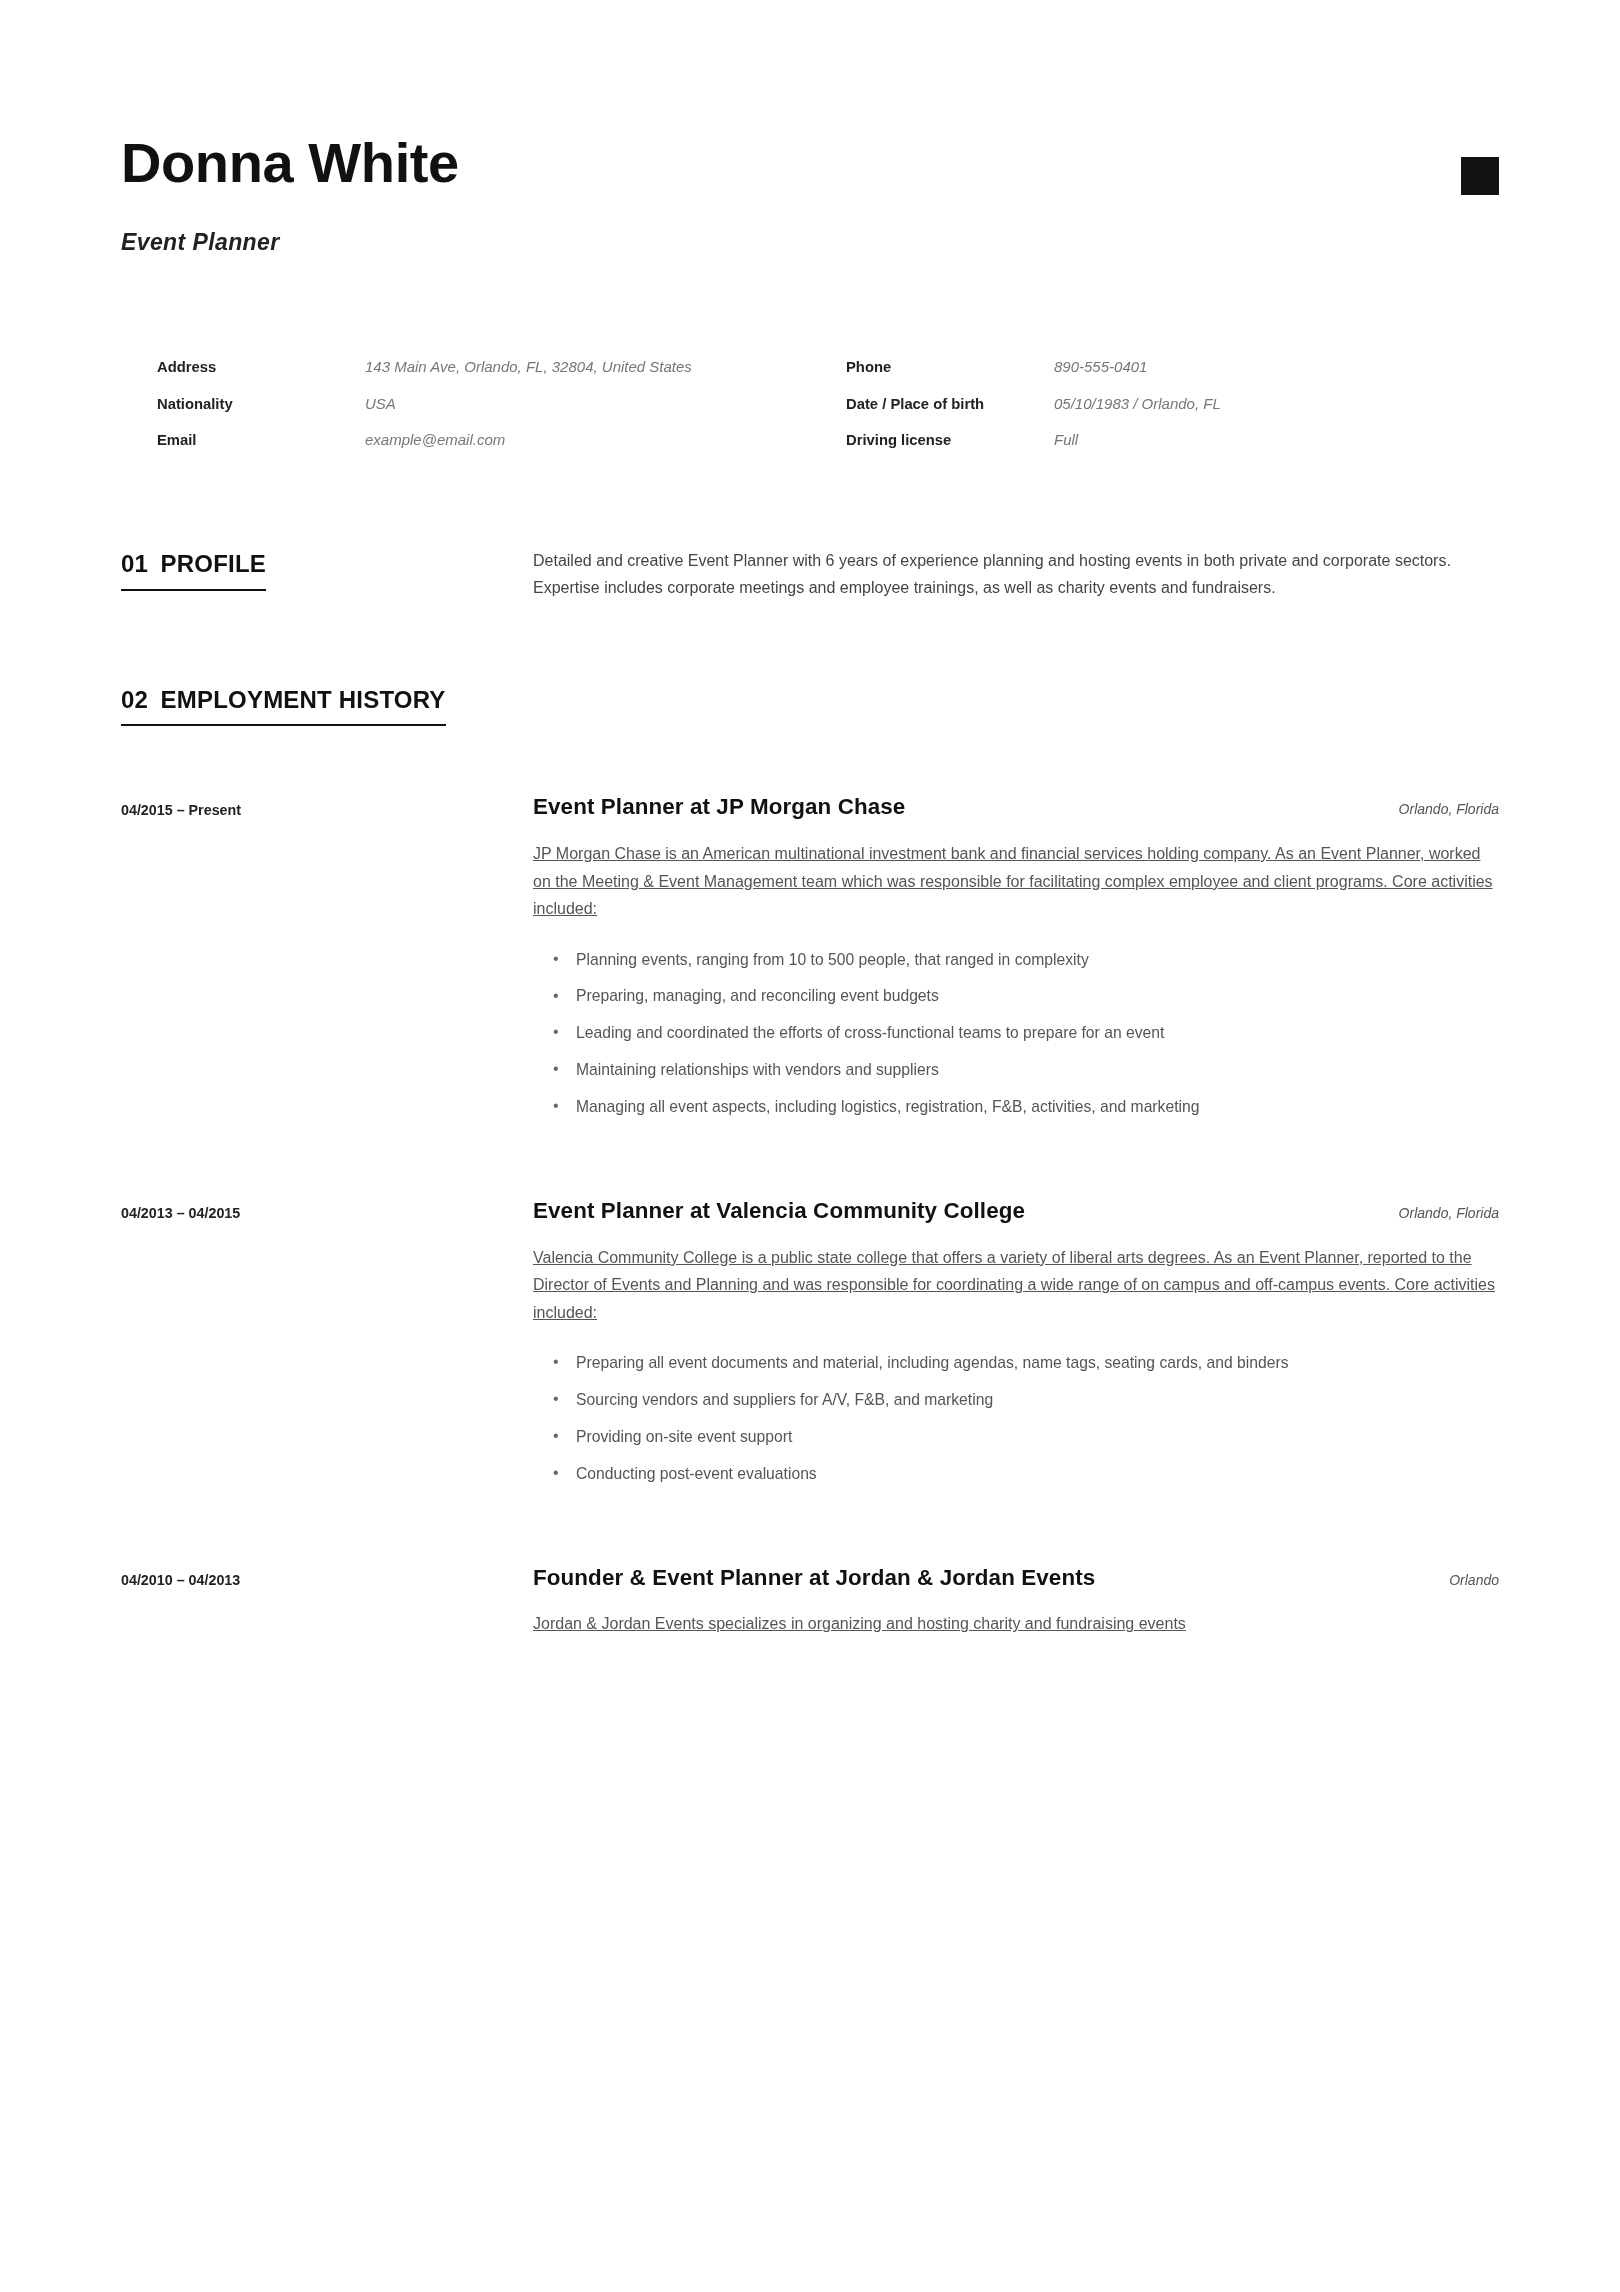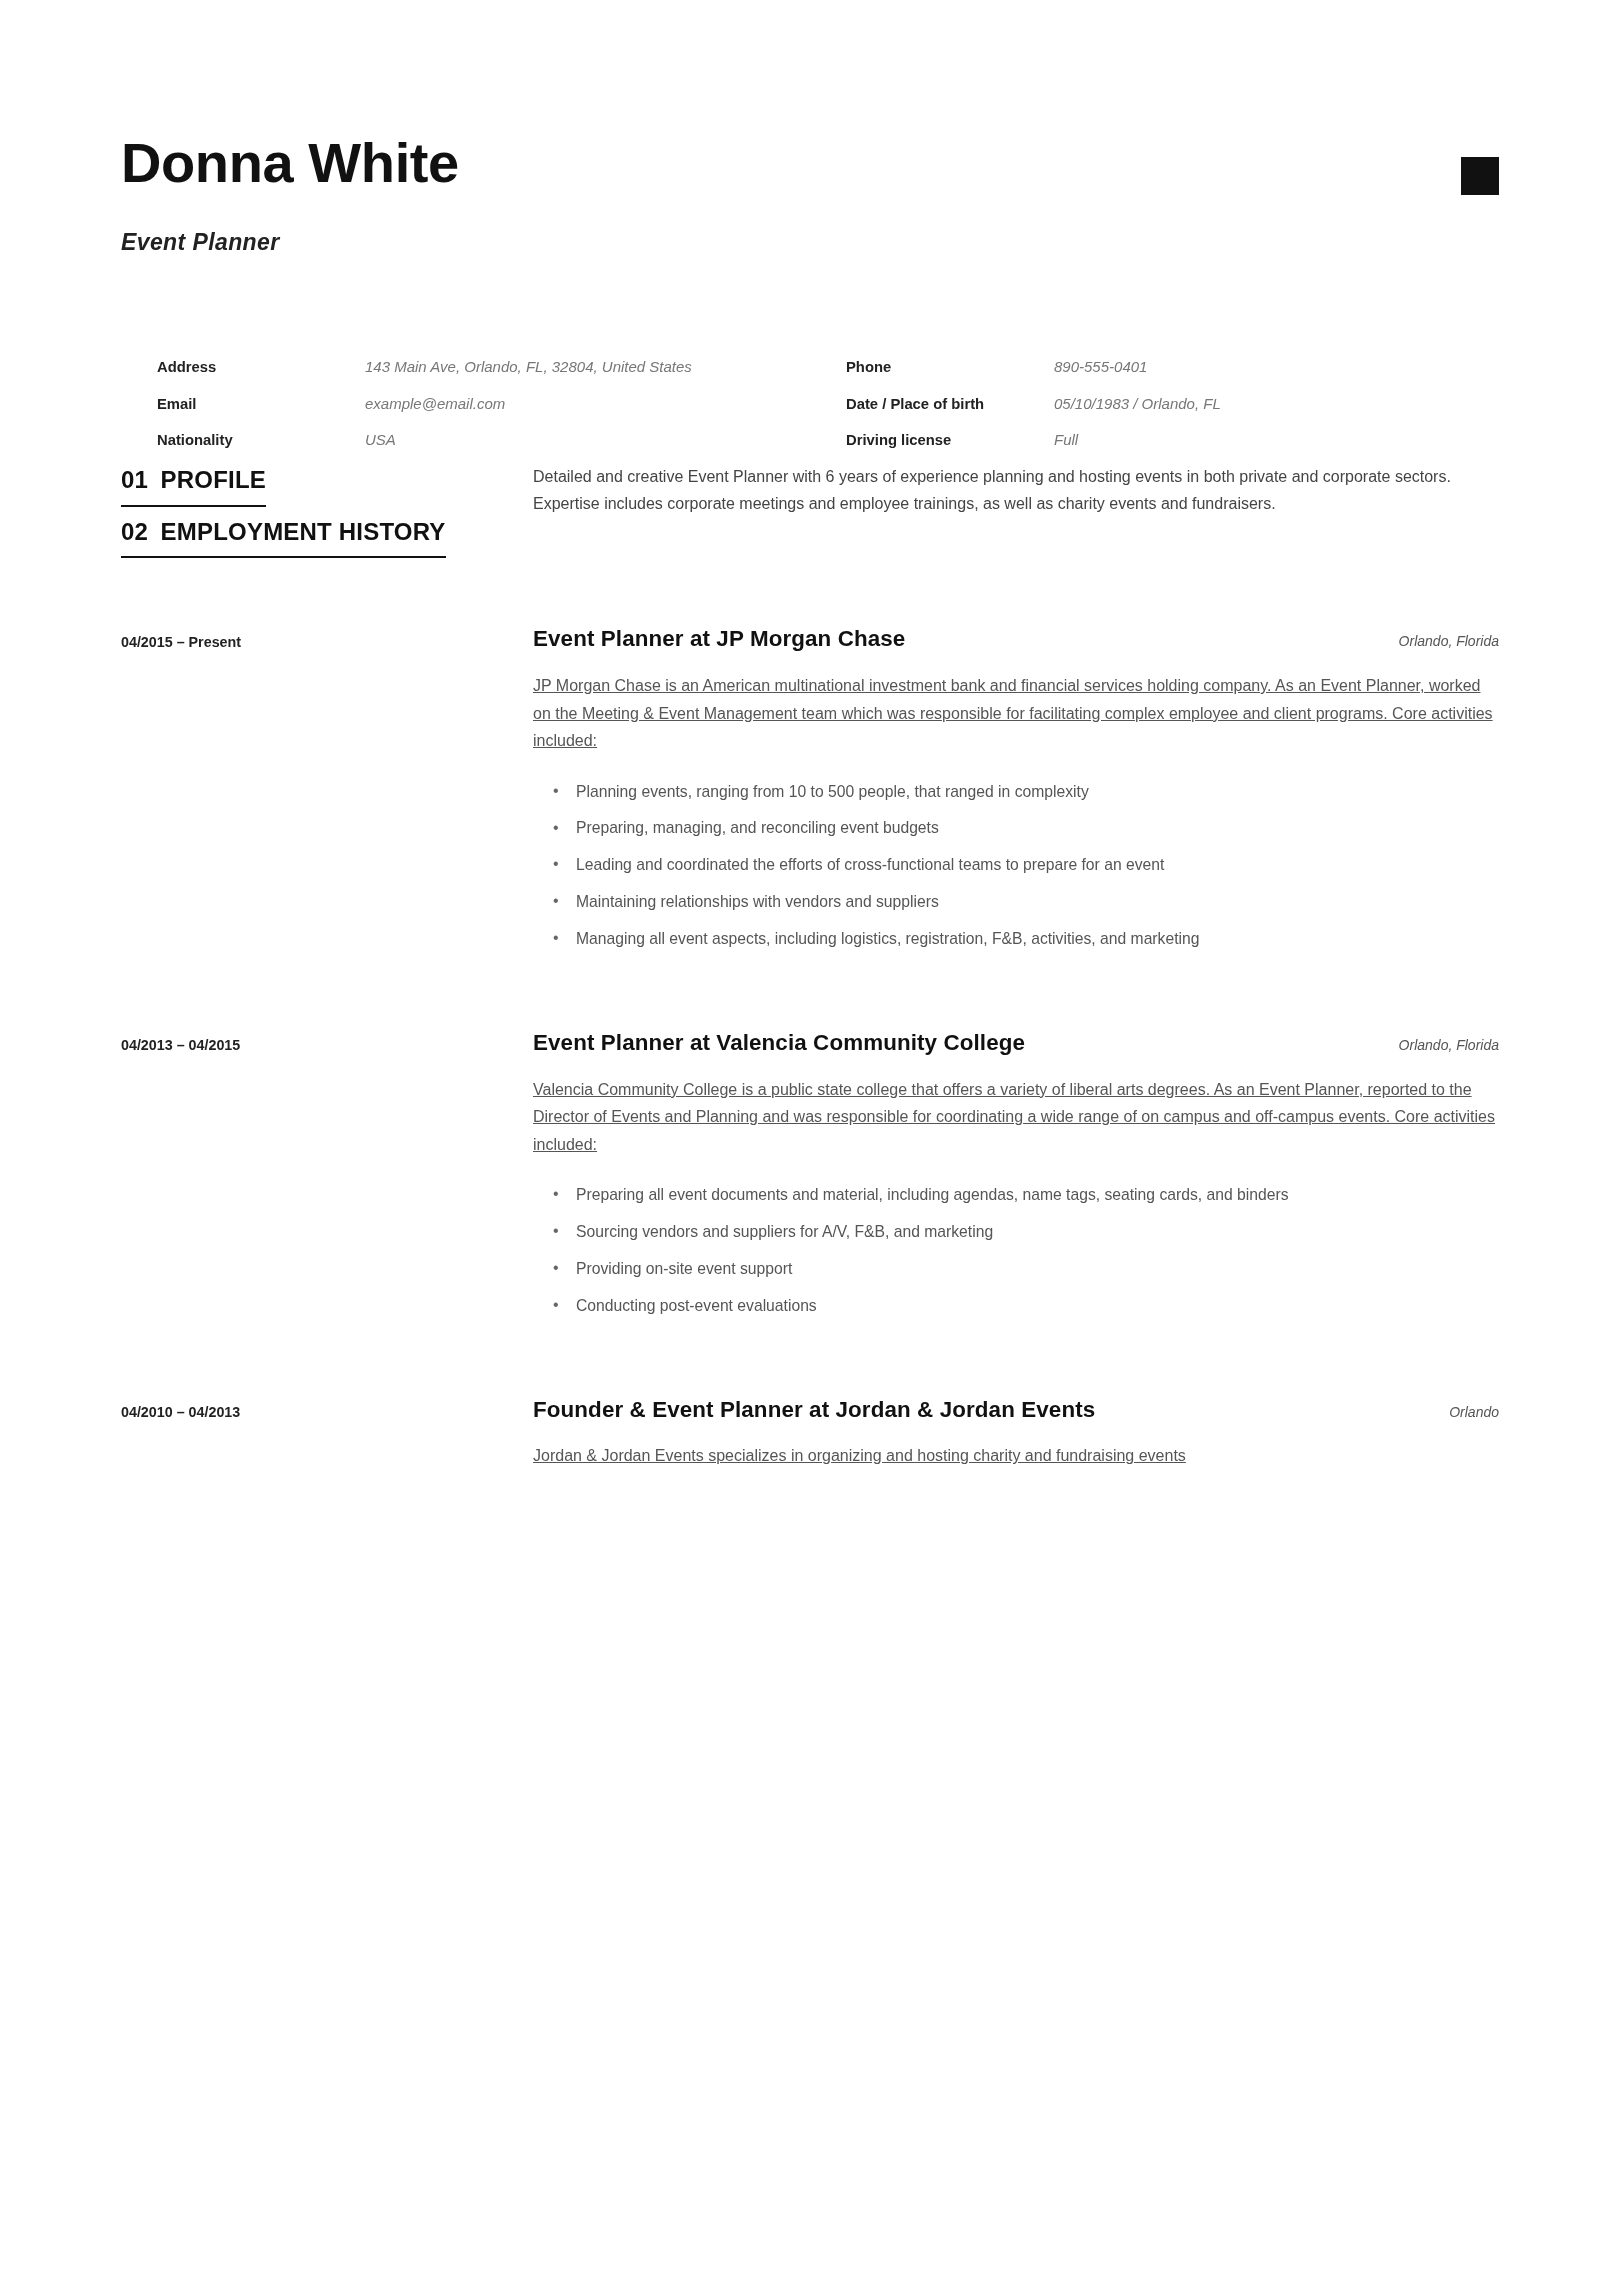--- a/index.html
+++ b/index.html
@@ -82,20 +82,21 @@
   .detail-value {
     font-size: 15px;
     color: #777777;
     line-height: 1.5;
     max-width: 385px;
     font-style: italic;
   }
 
   
   .section {
+    margin-top: 84px;
   }
   .section-head {
     display: flex;
     align-items: flex-start;
   }
   .section-title-wrap {
     width: 412px;
     flex: 0 0 412px;
   }
   .section-title {
@@ -204,27 +205,27 @@
 
   <div class="details">
     <div class="details-col left">
 
       <div class="detail-row">
         <div class="detail-label">Address</div>
         <div class="detail-value">143 Main Ave, Orlando, FL, 32804, United States</div>
       </div>
 
       <div class="detail-row">
+        <div class="detail-label">Nationality</div>
+        <div class="detail-value">USA</div>
+      </div>
+
+      <div class="detail-row">
         <div class="detail-label">Email</div>
         <div class="detail-value">example@email.com</div>
-      </div>
-
-      <div class="detail-row">
-        <div class="detail-label">Nationality</div>
-        <div class="detail-value">USA</div>
       </div>
 
     </div>
     <div class="details-col right">
 
       <div class="detail-row">
         <div class="detail-label">Phone</div>
         <div class="detail-value">890-555-0401</div>
       </div>
 

